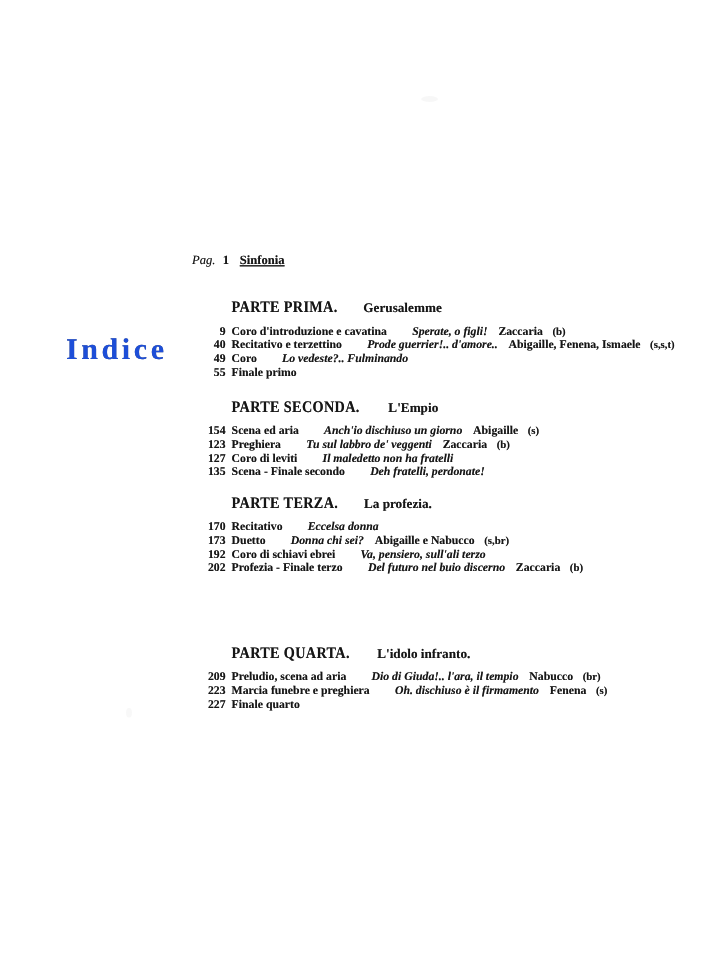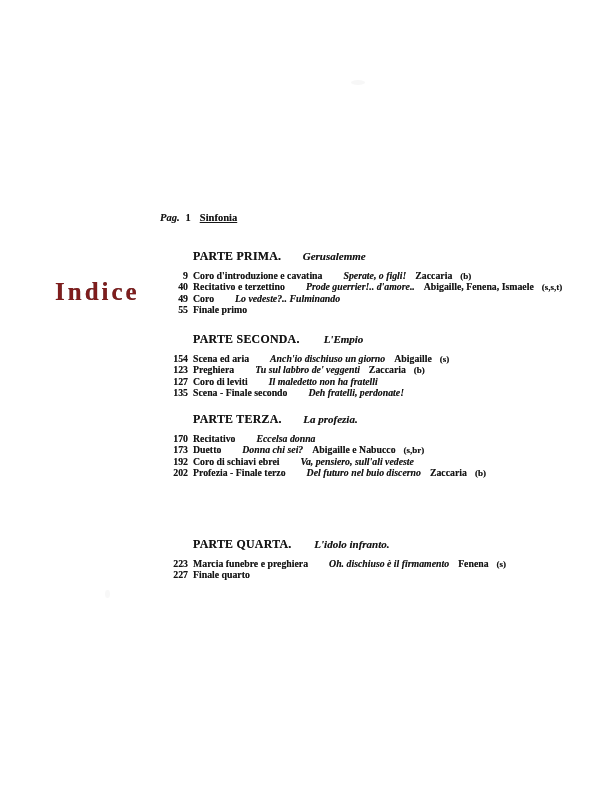--- a/index.html
+++ b/index.html
@@ -16,34 +16,34 @@
     color:#161616;
   }
   
   .indice-title{
     position:absolute;
     left:55px;top:279px;
     font-size:25px;
     font-weight:bold;
     letter-spacing:3px;
     line-height:1;
-    color:#7f1d1d;
+    color:#1d4ed8;
     text-shadow:0 0 .3px rgba(0,0,0,.55);
     white-space:nowrap;
   }
   
   .pag-row{
     position:absolute;
     left:160px;top:212px;
     font-size:10.5px;
     line-height:12px;
     white-space:nowrap;
     text-shadow:0 0 .2px rgba(0,0,0,.5);
   }
-  .pag-row .pag{font-style:italic;font-weight:bold;margin-right:6px;}
+  .pag-row .pag{font-style:italic;font-weight:normal;margin-right:6px;}
   .pag-row .pnum{font-weight:bold;margin-right:9px;}
   .pag-row .piece{font-weight:bold;text-decoration:underline;}
   
   .part{
     position:absolute;
     left:160px;
     width:430px;
   }
   .part.s1{top:249px;}
   .part.s2{top:332px;}
@@ -58,21 +58,20 @@
   }
   .head-main{
     display:inline-block;
     transform:scaleX(.88);
     transform-origin:left center;
     letter-spacing:.3px;
     text-shadow:0 0 .3px rgba(0,0,0,.6);
   }
   .head-sub{
     font-weight:bold;
-    font-style:italic;
     font-size:11px;
     margin-left:6px;
     text-shadow:0 0 .2px rgba(0,0,0,.5);
     text-align:right;
   }
   .row{
     display:flex;
     align-items:baseline;
     height:11.3px;
     line-height:11.3px;
@@ -178,37 +177,44 @@
     <div class="row">
       <span class="num">173</span>
         <span class="lbl">Duetto</span>
         <span class="ttl">Donna chi sei?</span>
         <span class="perf">Abigaille e Nabucco</span>
         <span class="voice">(s,br)</span>
     </div>
     <div class="row">
       <span class="num">192</span>
         <span class="lbl">Coro di schiavi ebrei</span>
-        <span class="ttl">Va, pensiero, sull'ali vedeste</span>
+        <span class="ttl">Va, pensiero, sull'ali terzo</span>
     </div>
     <div class="row">
       <span class="num">202</span>
         <span class="lbl">Profezia - Finale terzo</span>
         <span class="ttl">Del futuro nel buio discerno</span>
         <span class="perf">Zaccaria</span>
         <span class="voice">(b)</span>
     </div>
   </section>
 
   <section class="part s4">
     <h2 class="sec-head">
       <span class="head-main">PARTE QUARTA.</span>
       <span class="head-sub">L'idolo infranto.</span>
     </h2>
     <div class="row">
+      <span class="num">209</span>
+        <span class="lbl">Preludio, scena ad aria</span>
+        <span class="ttl">Dio di Giuda!.. l'ara, il tempio</span>
+        <span class="perf">Nabucco</span>
+        <span class="voice">(br)</span>
+    </div>
+    <div class="row">
       <span class="num">223</span>
         <span class="lbl">Marcia funebre e preghiera</span>
         <span class="ttl">Oh. dischiuso è il firmamento</span>
         <span class="perf">Fenena</span>
         <span class="voice">(s)</span>
     </div>
     <div class="row">
       <span class="num">227</span>
         <span class="lbl">Finale quarto</span>
     </div>

